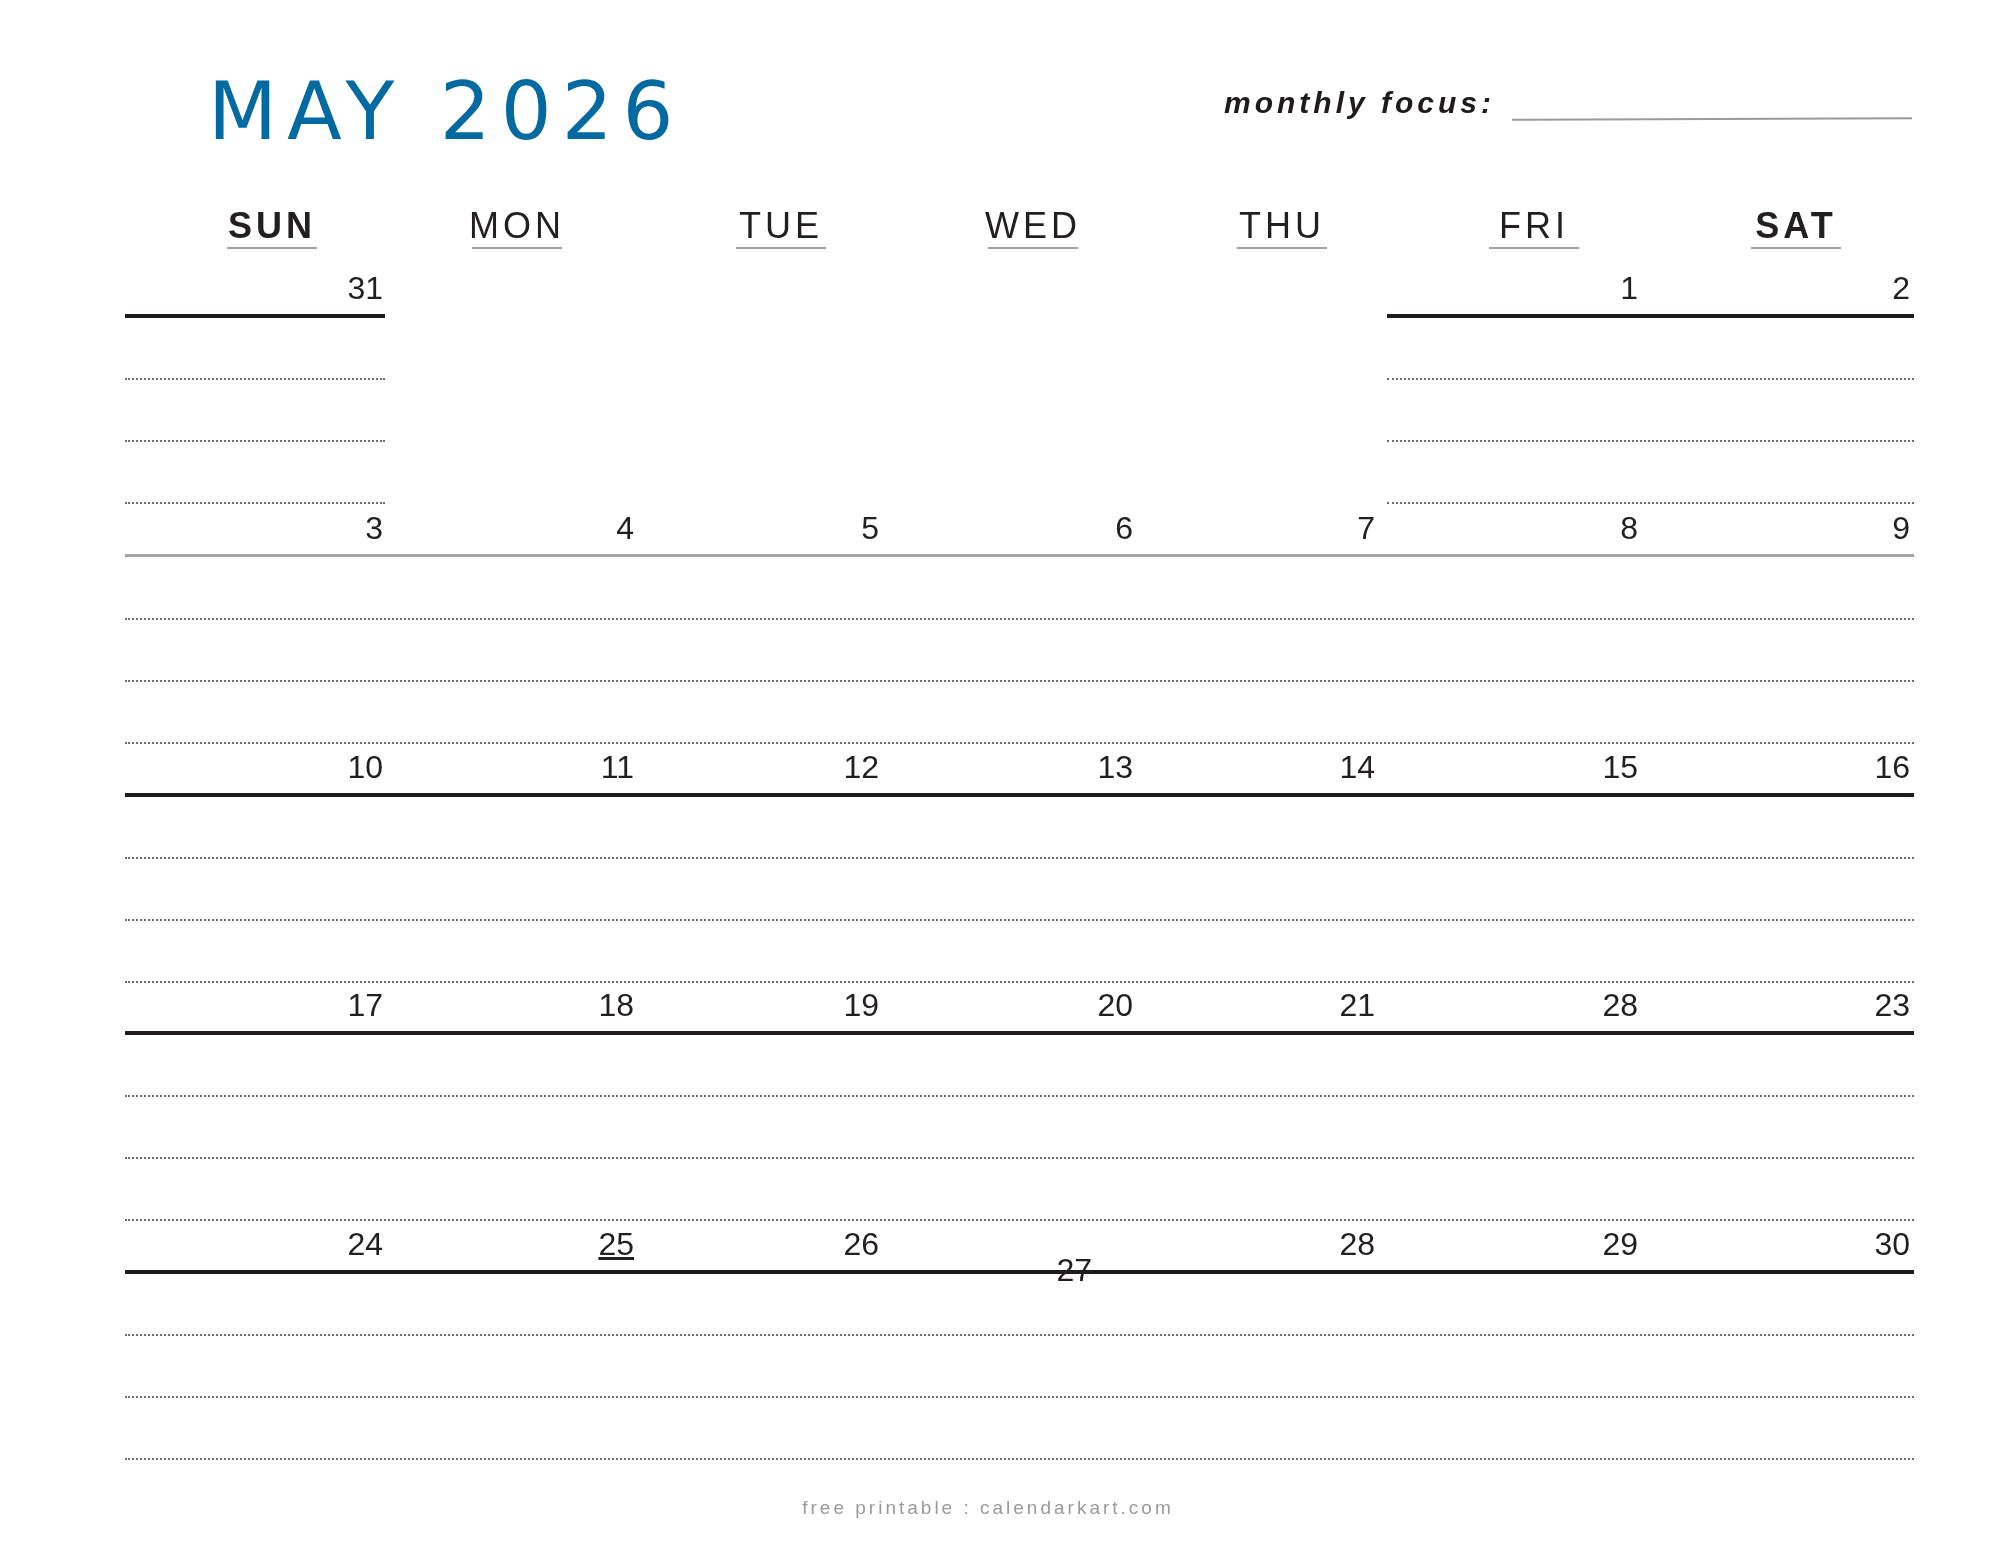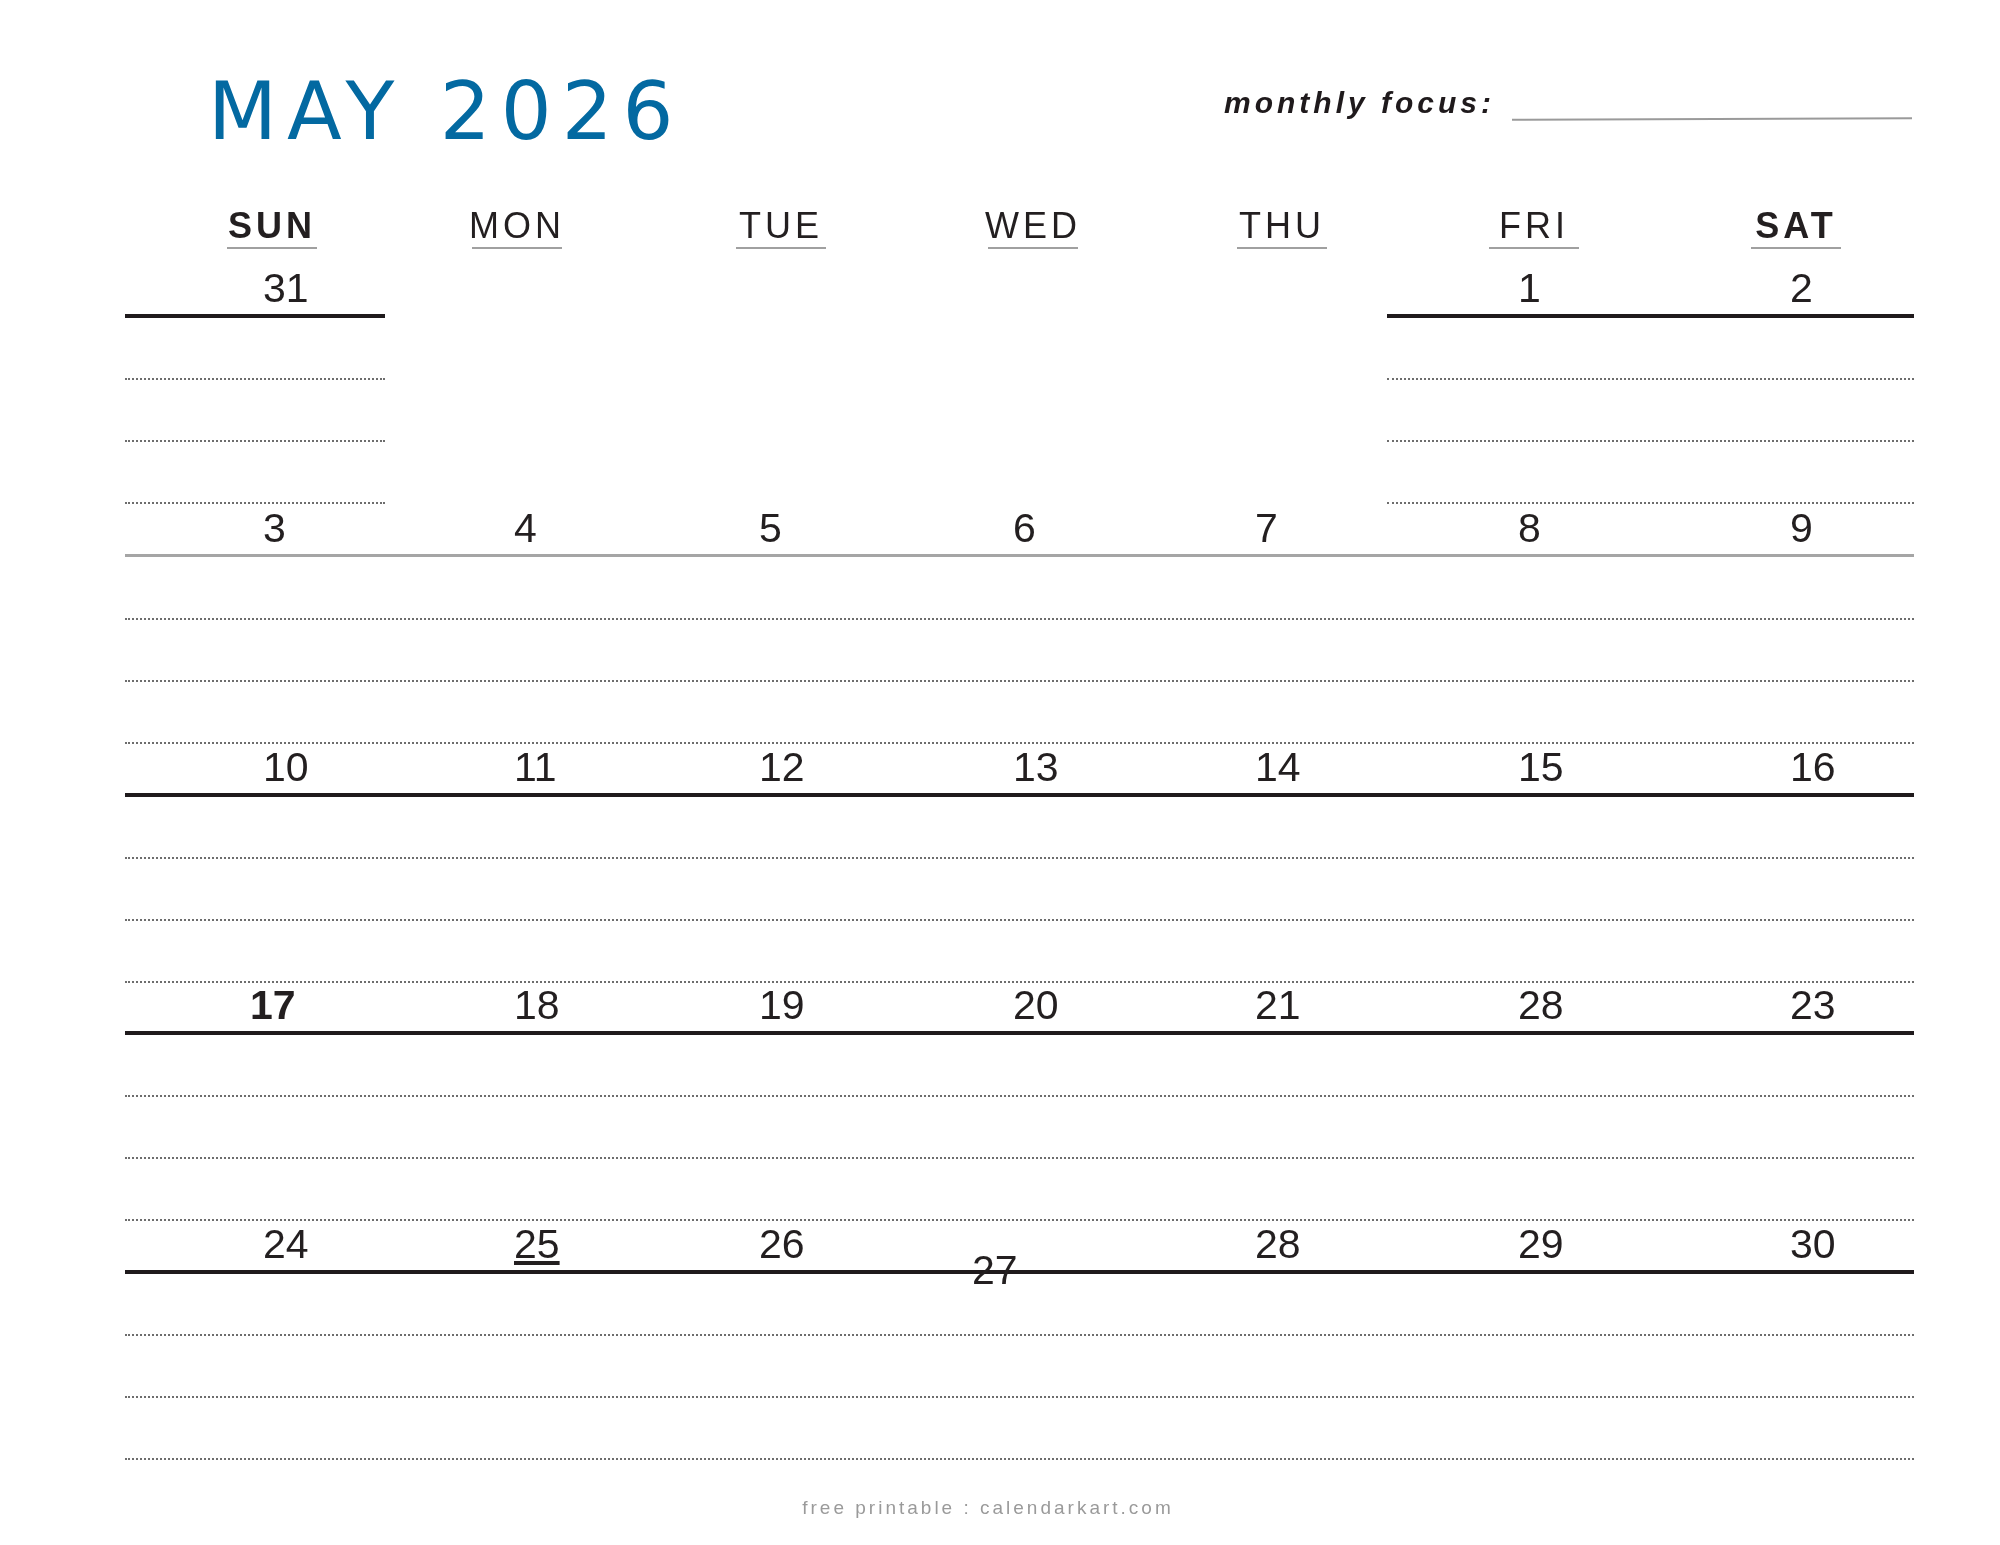--- a/index.html
+++ b/index.html
@@ -4,21 +4,21 @@
 <style>
   html, body { margin:0; padding:0; background:#ffffff; }
   body { width:2000px; height:1545px; position:relative; overflow:hidden; font-family:"Liberation Sans", sans-serif; color:#231f20; }
   .abs { position:absolute; }
   .title { left:208px; top:62px; font-size:80px; letter-spacing:10px; font-family:"DejaVu Sans", sans-serif; font-weight:400; color:#0369a1; white-space:nowrap; line-height:100px; }
   .focus-label { left:1224px; top:86px; font-size:30px; font-style:italic; font-weight:700; letter-spacing:4px; white-space:nowrap; color:#1f1a1c; }
   .focus-line { left:1512px; top:118px; width:400px; height:2px; background:#9a9a9a; transform:rotate(-0.2deg); }
   .dow { top:204px; width:160px; margin-left:-80px; text-align:center; font-size:36px; letter-spacing:4px; color:#231f20; line-height:44px; }
   .dow.bold { font-weight:700; }
   .dow-ul { top:247px; width:90px; margin-left:-45px; height:2px; background:#a0a0a0; }
-  .daynum { width:120px; text-align:left; font-size:41px; color:#231f20; line-height:36px; }
+  .daynum { width:120px; text-align:right; font-size:32px; color:#231f20; line-height:36px; }
   .wkline { height:4px; background:#1f1a1c; }
   .wkline.gray { background:#a5a5a5; }
   .dots { height:0; border-top:2px dotted #6d6d6d; }
   .footer { left:0; width:1976px; top:1497px; text-align:center; font-size:19px; letter-spacing:3px; color:#9a9a9a; }
 </style>
 </head>
 <body>
 
 <div class="abs title">MAY 2026</div>
 <div class="abs focus-label">monthly focus:</div>
@@ -68,21 +68,21 @@
     <div class="abs daynum" style="left: 514px; top: 749px;">11</div>
     <div class="abs daynum" style="left: 759px; top: 749px;">12</div>
     <div class="abs daynum" style="left: 1013px; top: 749px;">13</div>
     <div class="abs daynum" style="left: 1255px; top: 749px;">14</div>
     <div class="abs daynum" style="left: 1518px; top: 749px;">15</div>
     <div class="abs daynum" style="left: 1790px; top: 749px;">16</div>
     <div class="abs dots" style="left: 125px; width: 1789px; top: 857px;"></div>
     <div class="abs dots" style="left: 125px; width: 1789px; top: 919px;"></div>
     <div class="abs dots" style="left: 125px; width: 1789px; top: 981px;"></div>
     <div class="abs wkline" style="left: 125px; width: 1789px; top: 1031px;"></div>
-    <div class="abs daynum" style="left: 250px; top: 987px; font-weight: bold;">17</div>
+    <div class="abs daynum" style="left: 263px; top: 987px;">17</div>
     <div class="abs daynum" style="left: 514px; top: 987px;">18</div>
     <div class="abs daynum" style="left: 759px; top: 987px;">19</div>
     <div class="abs daynum" style="left: 1013px; top: 987px;">20</div>
     <div class="abs daynum" style="left: 1255px; top: 987px;">21</div>
     <div class="abs daynum" style="left: 1518px; top: 987px;">28</div>
     <div class="abs daynum" style="left: 1790px; top: 987px;">23</div>
     <div class="abs dots" style="left: 125px; width: 1789px; top: 1095px;"></div>
     <div class="abs dots" style="left: 125px; width: 1789px; top: 1157px;"></div>
     <div class="abs dots" style="left: 125px; width: 1789px; top: 1219px;"></div>
     <div class="abs wkline" style="left: 125px; width: 1789px; top: 1270px;"></div>

